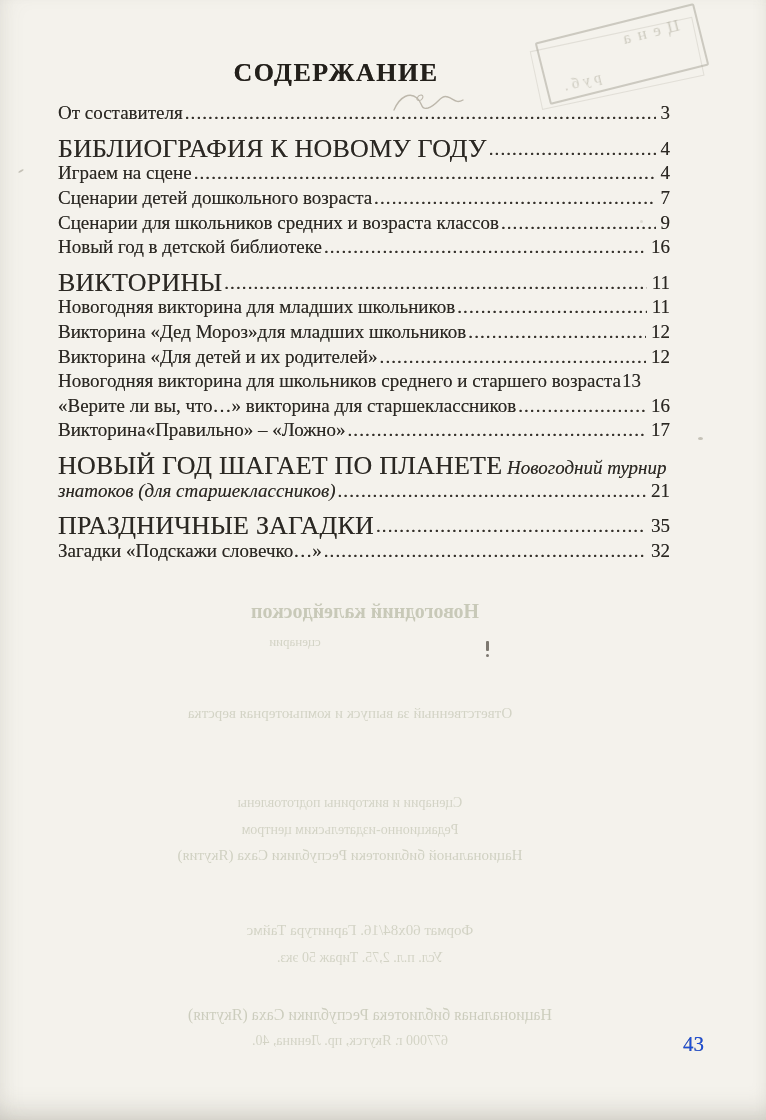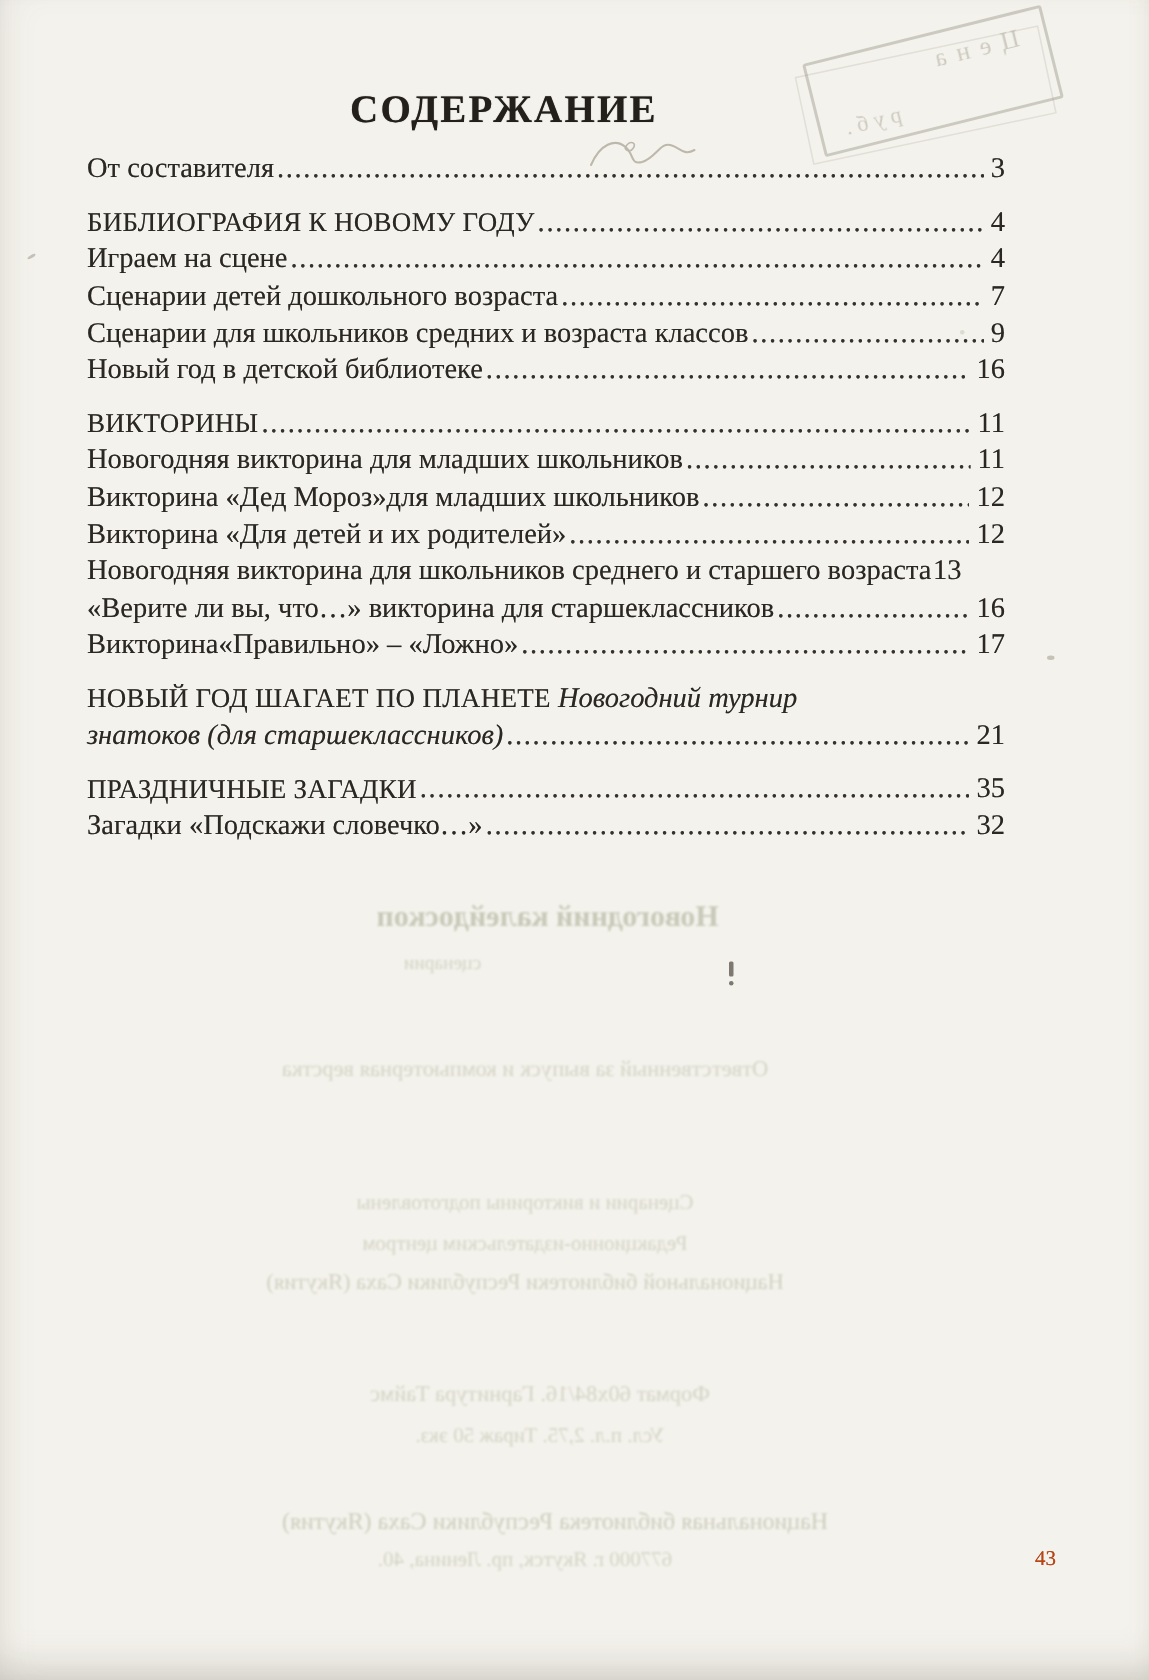--- a/index.html
+++ b/index.html
@@ -26,21 +26,21 @@
   }
   .toc{
     position:absolute;left:58px;right:96px;top:101px;
     font-size:19px;color:#2b2823;
     text-shadow:0 0 .4px rgba(43,40,35,.55);
   }
   .toc-group{margin-top:11px;}
   .toc-group:first-child{margin-top:0;}
   .row{display:flex;align-items:center;height:24.6px;white-space:nowrap;}
   .lbl{flex:0 0 auto;}
-  .caps{font-size:18px;letter-spacing:.2px;font-family:Liberation Serif, serif;}
+  .caps{font-size:26px;letter-spacing:.2px;font-family:Liberation Serif, serif;}
   .ital{font-style:italic;}
   .leader{
     flex:1 1 auto;min-width:8px;overflow:hidden;margin:0 5px 0 2px;
   }
   .leader::after{
     content:"....................................................................................................................................";
     letter-spacing:1.1px;color:#34302a;
   }
   .pg{flex:0 0 auto;text-align:right;}
   .pg-tight{margin-left:1px;}
@@ -66,21 +66,21 @@
   }
   .stamp-l1{right:18px;top:6px;}
   .stamp-l2{left:12px;bottom:4px;font-size:15px;letter-spacing:4px;}
   .squiggle{position:absolute;left:390px;top:86px;opacity:.85;}
   .inkmark{position:absolute;left:486px;top:641px;width:3px;height:10px;
     background:rgba(74,69,60,.7);border-radius:1px;}
   .inkmark::after{content:"";position:absolute;left:0;top:13px;width:3px;height:3px;
     background:rgba(74,69,60,.7);border-radius:50%;}
   .speck{position:absolute;border-radius:50%;background:rgba(140,135,120,.45);}
   .pagenum{
-    position:absolute;right:62px;top:1032px;font-size:14px;color:#c2410c;
+    position:absolute;right:62px;top:1032px;font-size:21px;color:#1d4ed8;
     text-shadow:0 0 .4px rgba(46,43,37,.6);
   }
 </style>
 </head>
 <body>
 
 <div class="page">
 
   <div class="title">СОДЕРЖАНИЕ</div>
 

